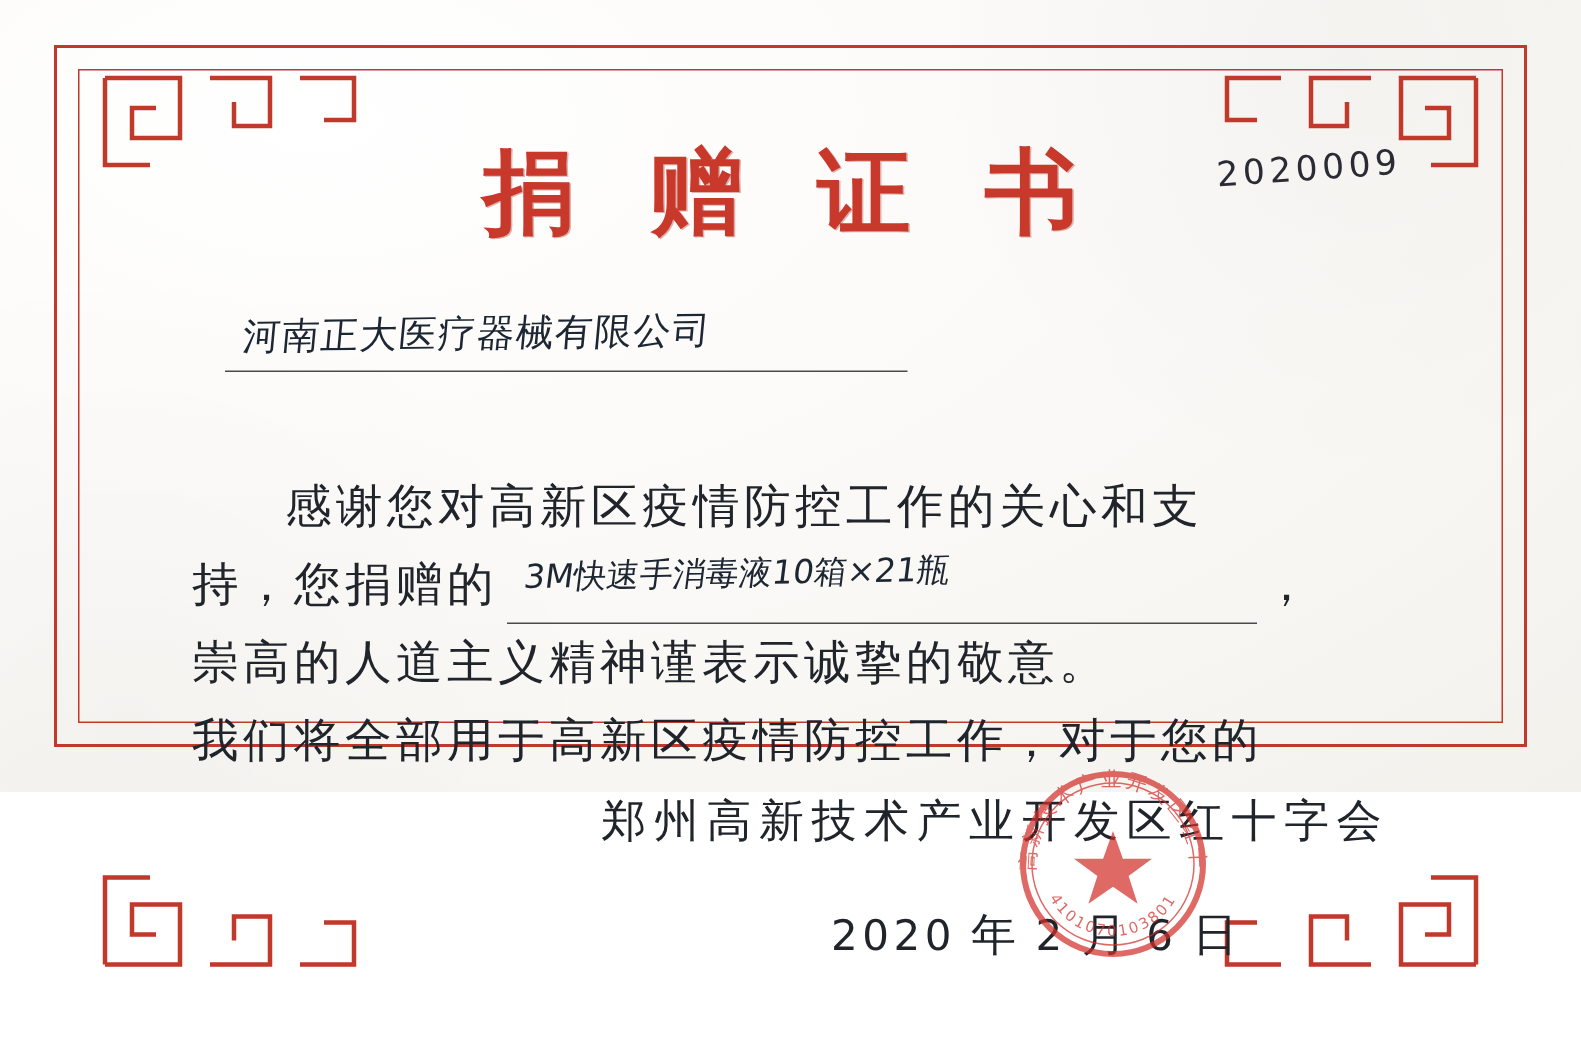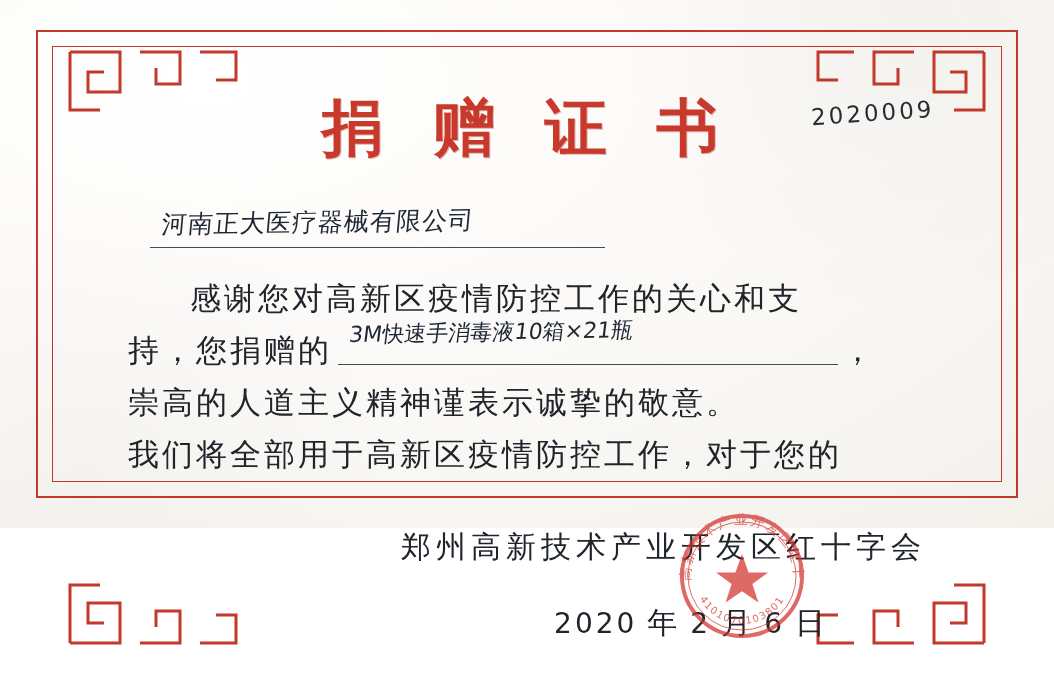--- a/index.html
+++ b/index.html
@@ -106,23 +106,24 @@
     top: 272px;
     left: 128px;
     width: 800px;
     font-family: "DejaVu Serif", serif;
     font-size: 31px;
     color: #20242b;
     line-height: 52px;
     letter-spacing: 3px;
   }
   .line { white-space: nowrap; }
-  .line1 { text-indent: 62px; }
+  .line1 { text-indent: 62px; margin-top: 40px; }
   .line2 {
     display: flex;
+    align-items: flex-end;
   }
   .blank-wrap {
     position: relative;
     display: inline-block;
     width: 500px;
     border-bottom: 1.6px solid #4a4a4a;
     margin: 0 4px 0 6px;
     height: 40px;
   }
   .blank-fill {

